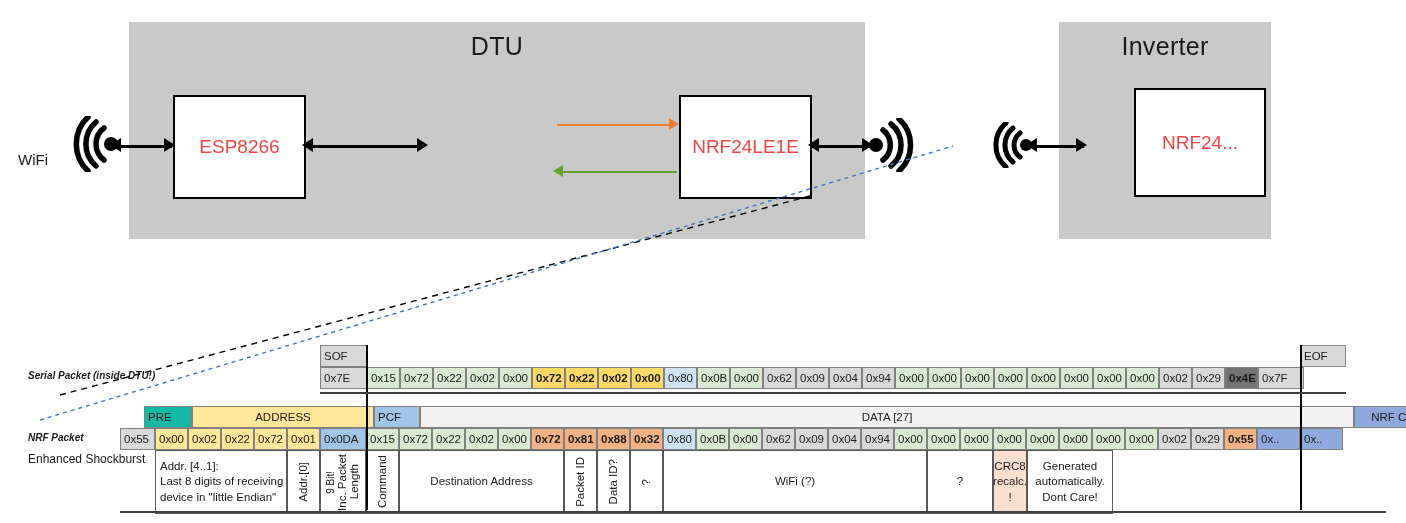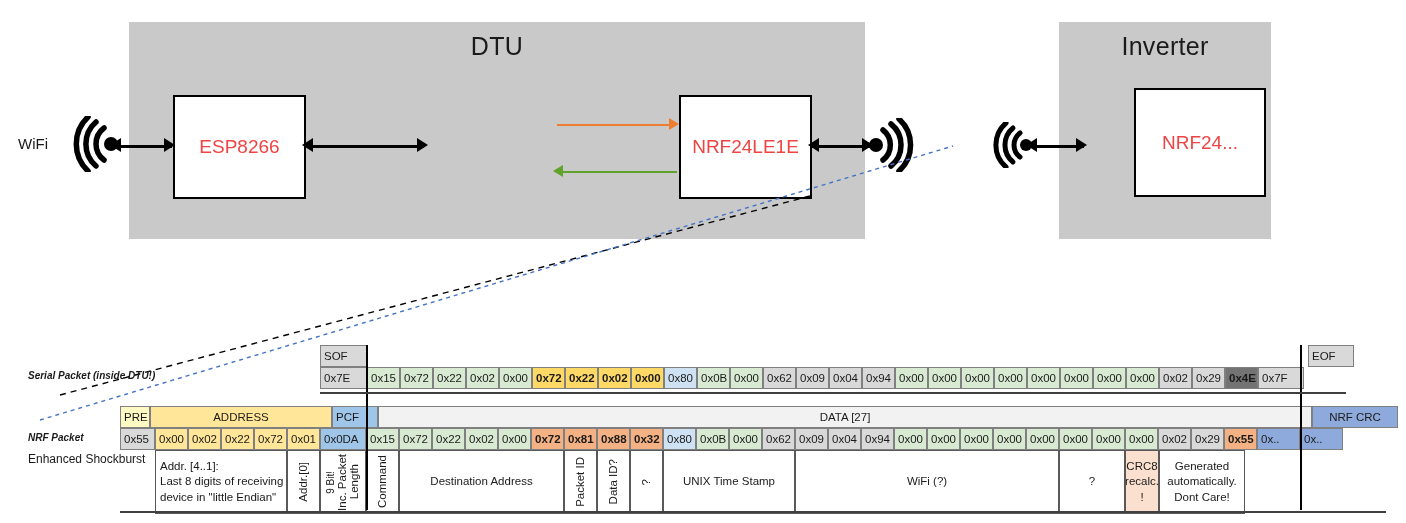--- a/index.html
+++ b/index.html
@@ -89,21 +89,21 @@
 <div id="block-diagram">
 
   <div class="enclosure" style="left:129px;top:22px;width:736px;height:217px;">
     <div class="enclosure-title">DTU</div>
   </div>
 
   <div class="enclosure" style="left:1059px;top:22px;width:212px;height:217px;">
     <div class="enclosure-title">Inverter</div>
   </div>
 
-  <div class="wifi-label" style="left:18px;top:135px;">WiFi</div>
+  <div class="wifi-label" style="left:18px;top:151px;">WiFi</div>
   <svg style="position:absolute;left:63px;top:116px;" width="60" height="56" viewBox="0 0 60 56">
     <circle cx="48" cy="28" r="7" fill="#000"></circle>
     <path d="M41 12 A20 20 0 0 0 41 44" stroke="#000" stroke-width="5.5" fill="none" stroke-linecap="round"></path>
     <path d="M33 6 A29 29 0 0 0 33 50" stroke="#000" stroke-width="5.5" fill="none" stroke-linecap="round"></path>
     <path d="M25 1 A37 37 0 0 0 25 55" stroke="#000" stroke-width="5.5" fill="none" stroke-linecap="round"></path>
   </svg>
 
   <div class="hline" style="left:116px;top:145px;width:56px;"></div>
   <div class="arrow arrow-l" style="left:110px;top:138px;"></div>
   <div class="arrow arrow-r" style="left:164px;top:138px;"></div>
@@ -196,29 +196,29 @@
         <div class="cell val left" style="width: 33px; background: rgb(217, 234, 211);">0x00</div>
         <div class="cell val left" style="width: 33px; background: rgb(217, 234, 211);">0x00</div>
         <div class="cell val left" style="width: 33px; background: rgb(217, 217, 217);">0x02</div>
         <div class="cell val left" style="width: 33px; background: rgb(217, 217, 217);">0x29</div>
         <div class="cell val left b" style="width: 33px; background: #737373;">0x4E</div>
       </div>
     <div class="cell val left" style="width:46px;background:#d9d9d9;">0x7F</div>
   </div>
 </div>
 
-<div class="cell hdr left" style="position:absolute;left:1300px;top:345px;width:46px;background:#d9d9d9;margin-left:8px;">EOF</div>
+<div class="cell hdr left" style="position:absolute;left:1300px;top:345px;width:46px;background:#d9d9d9;">EOF</div>
 
 <div class="heavy-v" style="left:366px;top:345px;height:97px;"></div>
 <div class="heavy-v" style="left:1300px;top:345px;height:97px;"></div>
 
 <div class="ptable" style="left:120px;top:406px;">
 
   <div class="prow">
-    <div class="cell hdr left" style="width:30px;background:#fef9c3;">PRE</div>
+    <div class="cell hdr left" style="width:48px;background:#14b8a6;margin-left:24px;">PRE</div>
     <div class="cell hdr" style="width:182px;background:#ffe699;">ADDRESS</div>
     <div class="cell hdr left" style="width:46px;background:#9fc5e8;">PCF</div>
     <div class="cell hdr" style="width:934px;background:#f2f2f2;">DATA [27]</div>
     <div class="cell hdr" style="width:86px;background:#8ea9db;">NRF CRC</div>
   </div>
 
   <div class="prow">
     <div class="cell val left" style="width:35px;background:#d9d9d9;">0x55</div>
     <div id="nrf-address-bytes" style="display:flex;">
         <div class="cell val left" style="width: 33px; background: rgb(255, 230, 153);">0x00</div>
@@ -287,23 +287,20 @@
     </div>
     <div class="desc" style="width:33px;">
       <span class="vert">Packet ID</span>
     </div>
     <div class="desc" style="width:33px;">
       <span class="vert">Data ID?</span>
     </div>
     <div class="desc" style="width:33px;">
       <span class="vert">?</span>
     </div>
-    <div class="desc" style="width:132px;">
-      <span>UNIX Time Stamp</span>
-    </div>
     <div class="desc" style="width:264px;">
       <span>WiFi (?)</span>
     </div>
     <div class="desc" style="width:66px;">
       <span>?</span>
     </div>
     <div class="desc" style="width:34px;background:#fbe0cf;flex-direction:column;justify-content:center;">
       <span>CRC8</span>
       <span>recalc.</span>
       <span>!</span>

